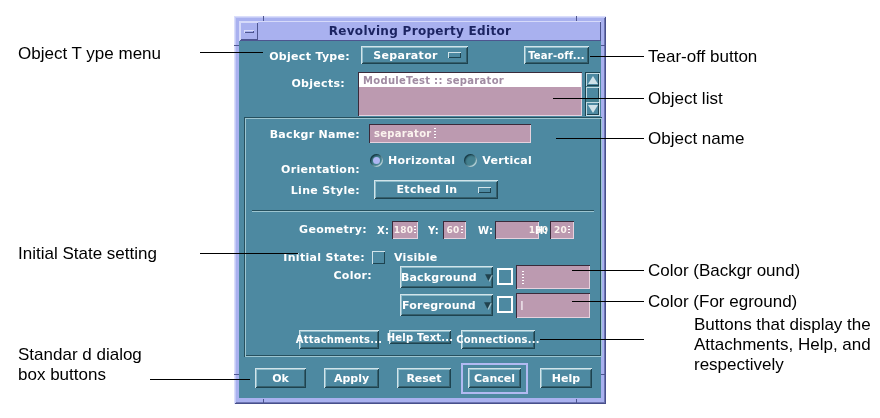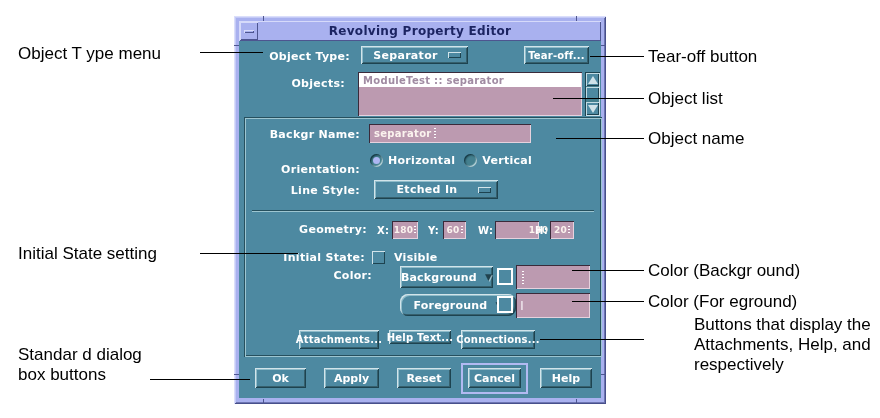--- a/index.html
+++ b/index.html
@@ -189,21 +189,21 @@
 
         <div class="raised btn" style="position:absolute;left:156px;top:149px;width:93px;height:22px;font-size:11px;letter-spacing:.2px;">
           <span>Background</span>
           <span class="tri-down">▼</span>
         </div>
         <div class="swatch" style="left:253px;top:151px;"></div>
         <div class="sunken-pink" style="position:absolute;left:272px;top:148px;width:74px;height:24px;display:flex;align-items:center;padding-left:4px;">
           <span class="cur-dot" style="height:13px;"></span>
         </div>
 
-        <div class="raised btn" style="position:absolute;left:156px;top:177px;width:116px;height:22px;font-size:11px;letter-spacing:.2px;border-radius:8px;">
+        <div class="raised btn" style="position:absolute;left:156px;top:177px;width:93px;height:22px;font-size:11px;letter-spacing:.2px;">
           <span>Foreground</span>
           <span class="tri-down">▼</span>
         </div>
         <div class="swatch" style="left:253px;top:179px;"></div>
         <div class="sunken-pink" style="position:absolute;left:272px;top:176px;width:74px;height:25px;display:flex;align-items:center;padding-left:4px;">
           <span class="cur-solid">I</span>
         </div>
 
         <div class="raised btn" style="position:absolute;left:55px;top:213px;width:80px;height:19px;font-size:10px;letter-spacing:.2px;">
           <span>Attachments...</span>

